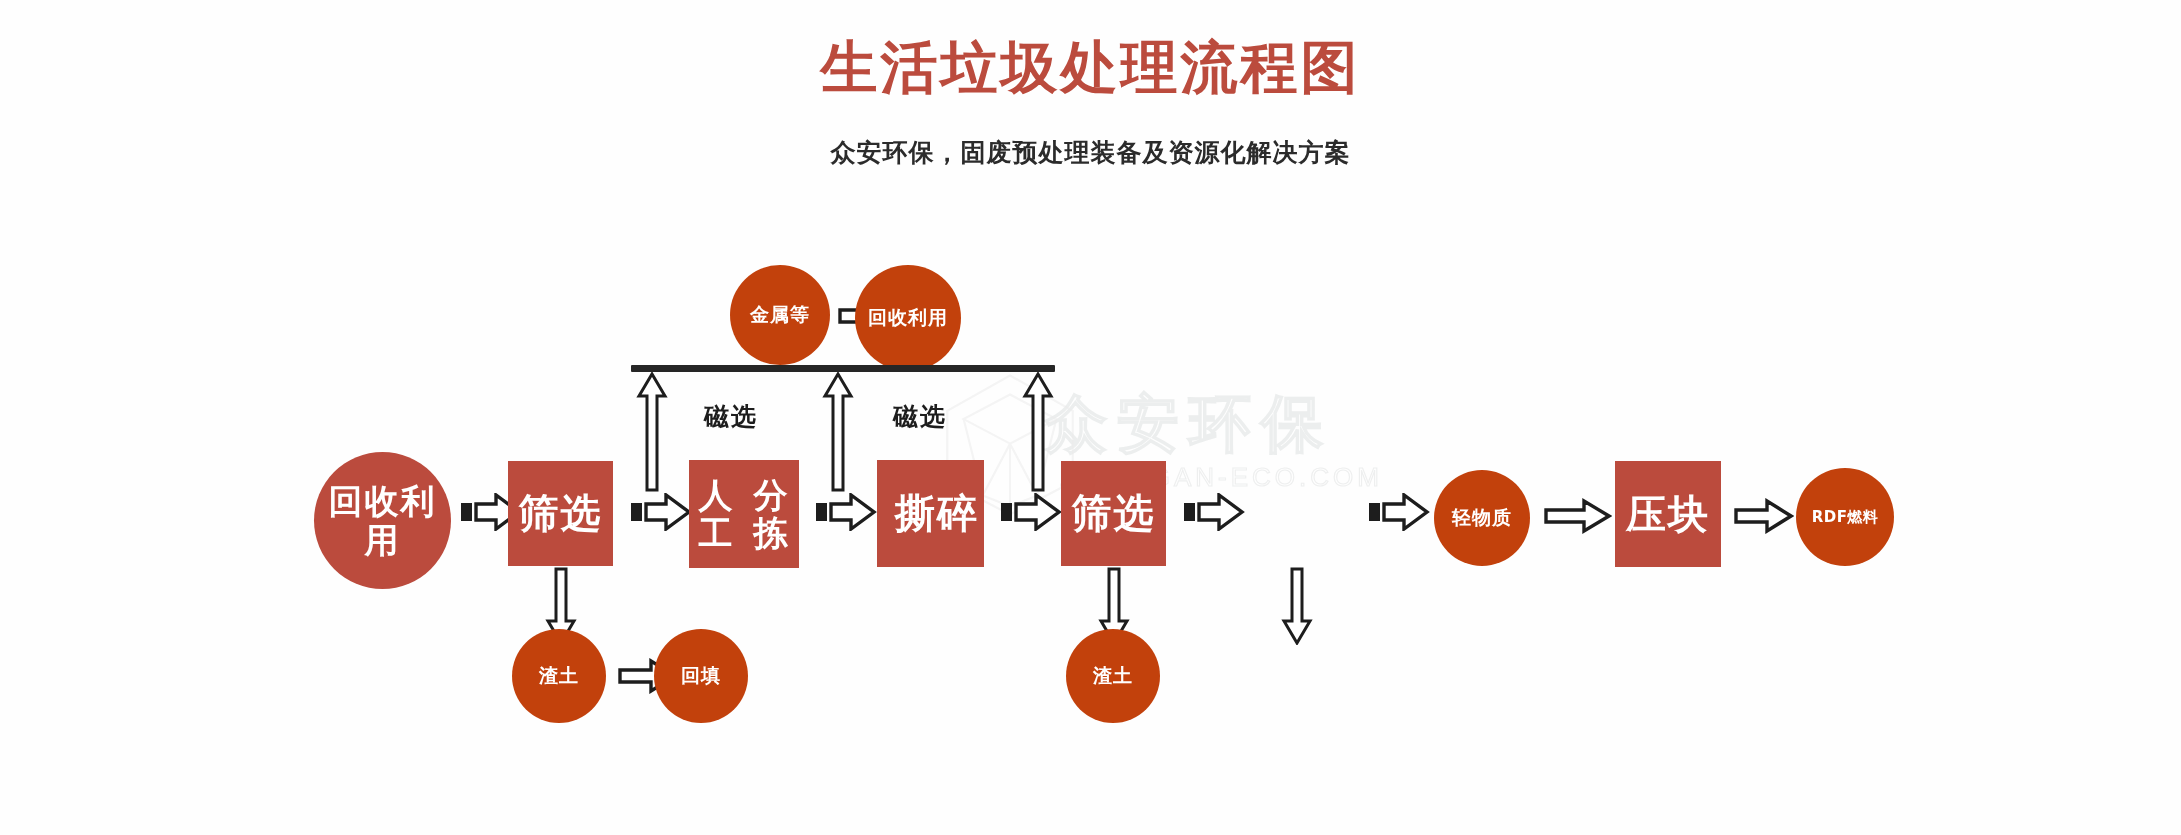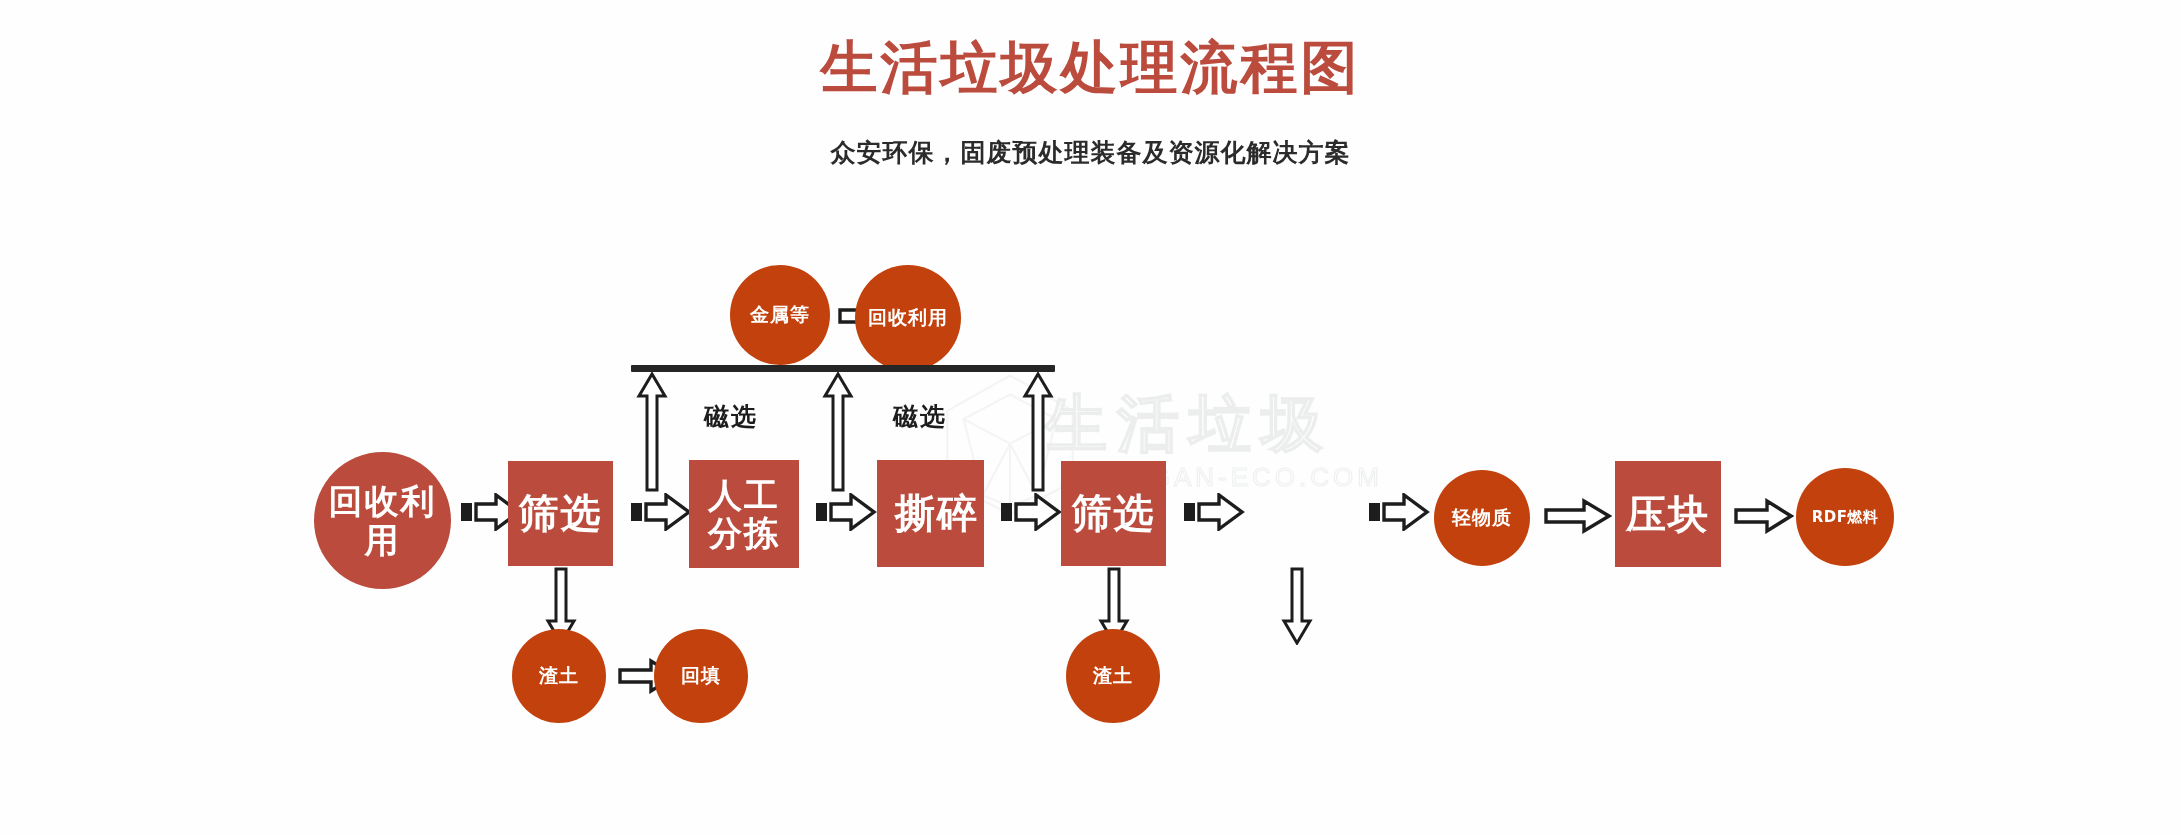--- a/index.html
+++ b/index.html
@@ -60,21 +60,21 @@
   }
 </style>
 </head>
 <body>
 
 <div id="stage">
 
   <div class="title">生活垃圾处理流程图</div>
   <div class="subtitle">众安环保，固废预处理装备及资源化解决方案</div>
 
-  <div class="wm wm-text">生活垃圾</div>
+  <div class="wm wm-text">众安环保</div>
   <div class="wm wm-sub">ZHONGAN-ECO.COM</div>
   <svg class="wm wm-logo" viewBox="0 0 100 110">
     <g fill="none" stroke="#ececec" stroke-width="1.6">
       <polygon points="50,4 96,30 96,82 50,106 4,82 4,30"></polygon>
       <polygon points="50,18 84,36 50,54 16,36"></polygon>
       <polyline points="16,36 30,92 50,100 70,92 84,36"></polyline>
       <line x1="50" y1="54" x2="50" y2="100"></line>
       <line x1="30" y1="92" x2="50" y2="54"></line>
       <line x1="70" y1="92" x2="50" y2="54"></line>
     </g>
@@ -110,21 +110,21 @@
     <polygon points="16,11 36,11 36,2 59,19 36,36 36,27 16,27" fill="#ffffff" stroke="#1d1d1d" stroke-width="3.4" stroke-linejoin="miter"></polygon>
   </svg>
 
   <div class="node box n-big" style="left:508px;top:461px;width:105px;height:105px;">筛选</div>
 
   <svg class="arrowH" style="left:630px;top:493px;width:62px;height:38px;" viewBox="0 0 62 38">
     <rect x="1" y="10" width="11" height="18" fill="#1d1d1d"></rect>
     <polygon points="16,11 36,11 36,2 59,19 36,36 36,27 16,27" fill="#ffffff" stroke="#1d1d1d" stroke-width="3.4" stroke-linejoin="miter"></polygon>
   </svg>
 
-  <div class="node box n-mid" style="left:689px;top:460px;width:110px;height:108px;flex-direction:column;">
+  <div class="node box n-mid" style="left:689px;top:460px;width:110px;height:108px;flex-direction:row;">
     <span>人工</span>
     <span>分拣</span>
   </div>
 
   <svg class="arrowH" style="left:815px;top:493px;width:62px;height:38px;" viewBox="0 0 62 38">
     <rect x="1" y="10" width="11" height="18" fill="#1d1d1d"></rect>
     <polygon points="16,11 36,11 36,2 59,19 36,36 36,27 16,27" fill="#ffffff" stroke="#1d1d1d" stroke-width="3.4" stroke-linejoin="miter"></polygon>
   </svg>
 
   <div class="node box n-big" style="left:877px;top:460px;width:107px;height:107px;padding-left:13px;">撕碎</div>

